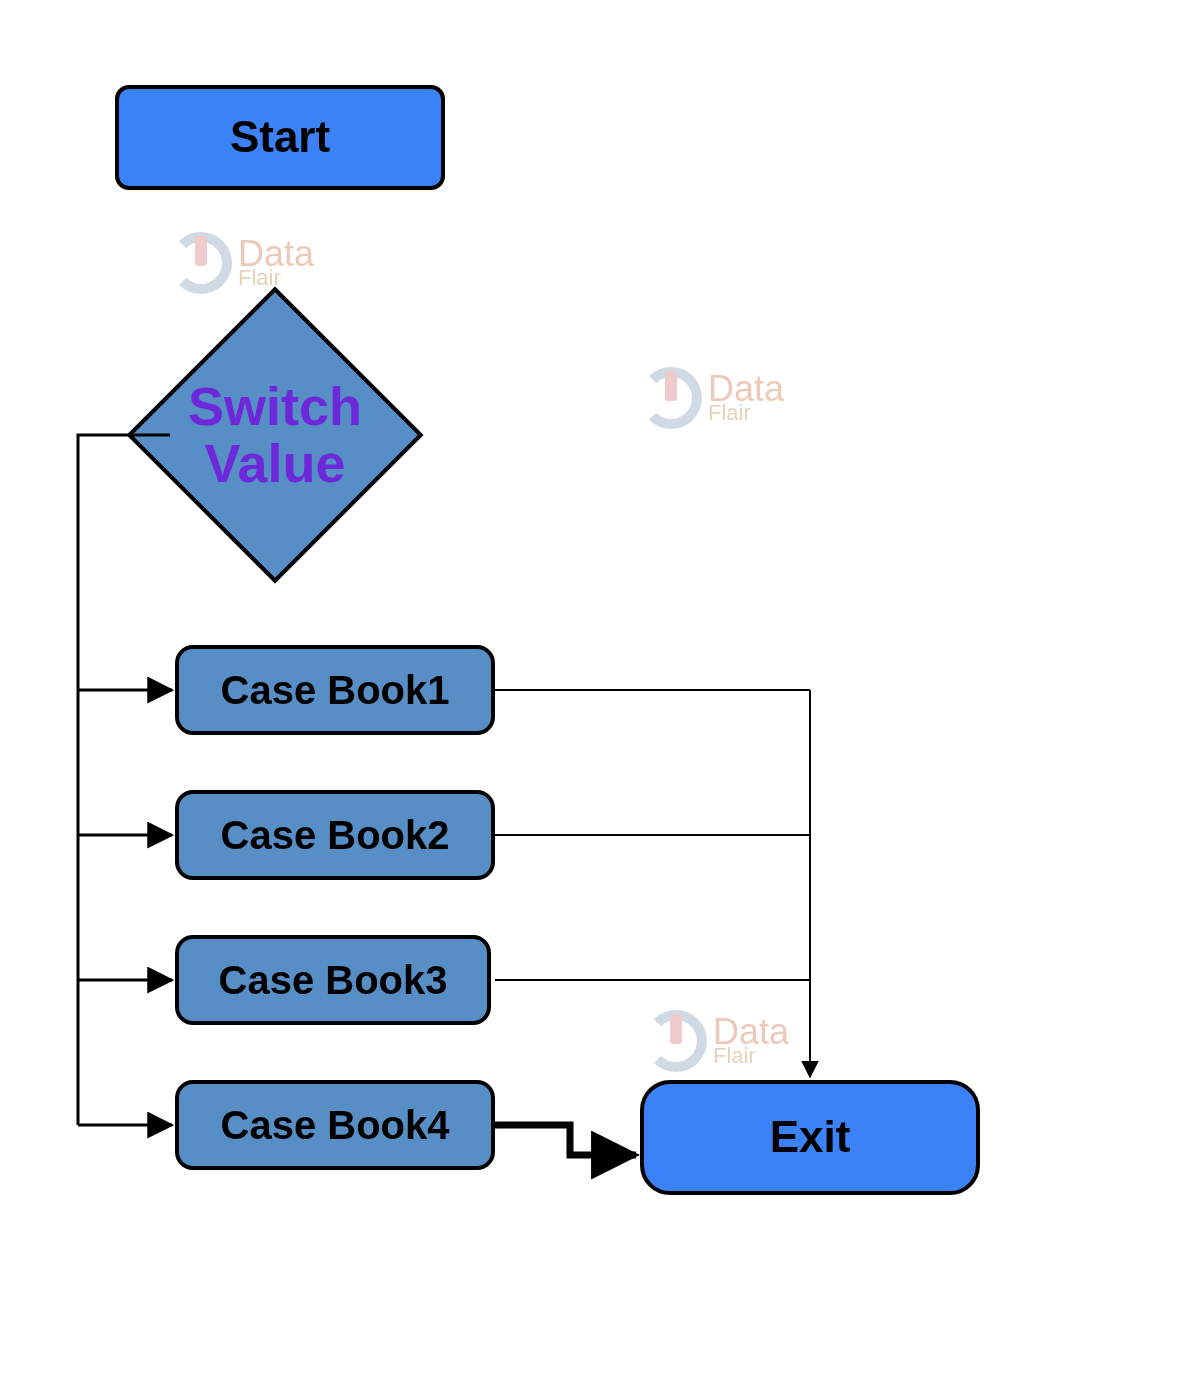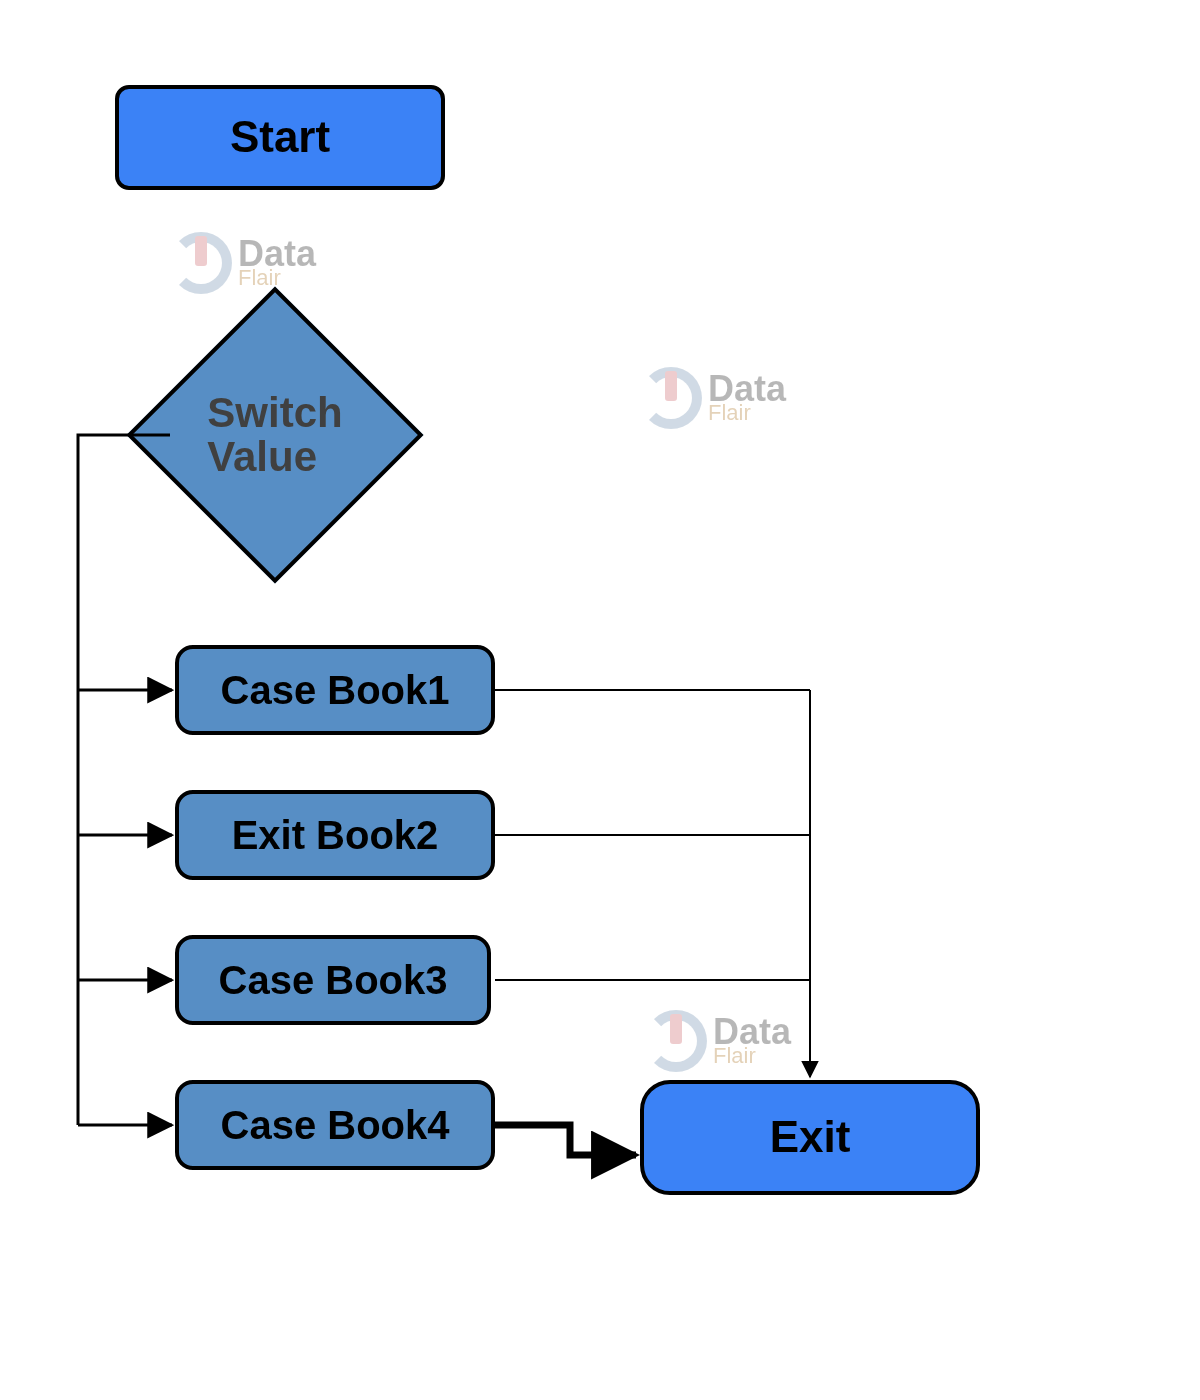--- a/index.html
+++ b/index.html
@@ -44,23 +44,23 @@
     width: 100%;
     height: 100%;
     background: #578ec5;
     border: 4px solid #000;
     transform: rotate(45deg);
     box-sizing: border-box;
   }
   .diamond-label {
     position: absolute;
     font-weight: 700;
-    font-size: 42px;
-    color: #404040;
-    text-align: left;
+    font-size: 54px;
+    color: #6d28d9;
+    text-align: center;
     line-height: 1.05;
     white-space: pre-line;
   }
   svg.overlay {
     position: absolute;
     top: 0;
     left: 0;
     width: 1200px;
     height: 1400px;
     pointer-events: none;
@@ -91,22 +91,22 @@
     left: 50%;
     transform: translateX(-50%);
     border-radius: 3px;
   }
   .wm-text {
     margin-left: 6px;
     line-height: 0.9;
   }
   .wm-data {
     font-size: 36px;
-    font-weight: 700;
-    color: #000000;
+    font-weight: 400;
+    color: #c2410c;
   }
   .wm-flair {
     font-size: 22px;
     font-weight: 400;
     color: #a16207;
     margin-top: -2px;
   }
 </style>
 </head>
 <body>
@@ -119,21 +119,21 @@
   <div class="diamond-shape"></div>
   <div class="diamond-label">Switch
 Value</div>
 </div>
 
 <div class="node rect-blue" style="left:175px; top:645px; width:320px; height:90px;">
   <span>Case Book1</span>
 </div>
 
 <div class="node rect-blue" style="left:175px; top:790px; width:320px; height:90px;">
-  <span>Exit Book2</span>
+  <span>Case Book2</span>
 </div>
 
 <div class="node rect-blue" style="left:175px; top:935px; width:316px; height:90px;">
   <span>Case Book3</span>
 </div>
 
 <div class="node rect-blue" style="left:175px; top:1080px; width:320px; height:90px;">
   <span>Case Book4</span>
 </div>
 

